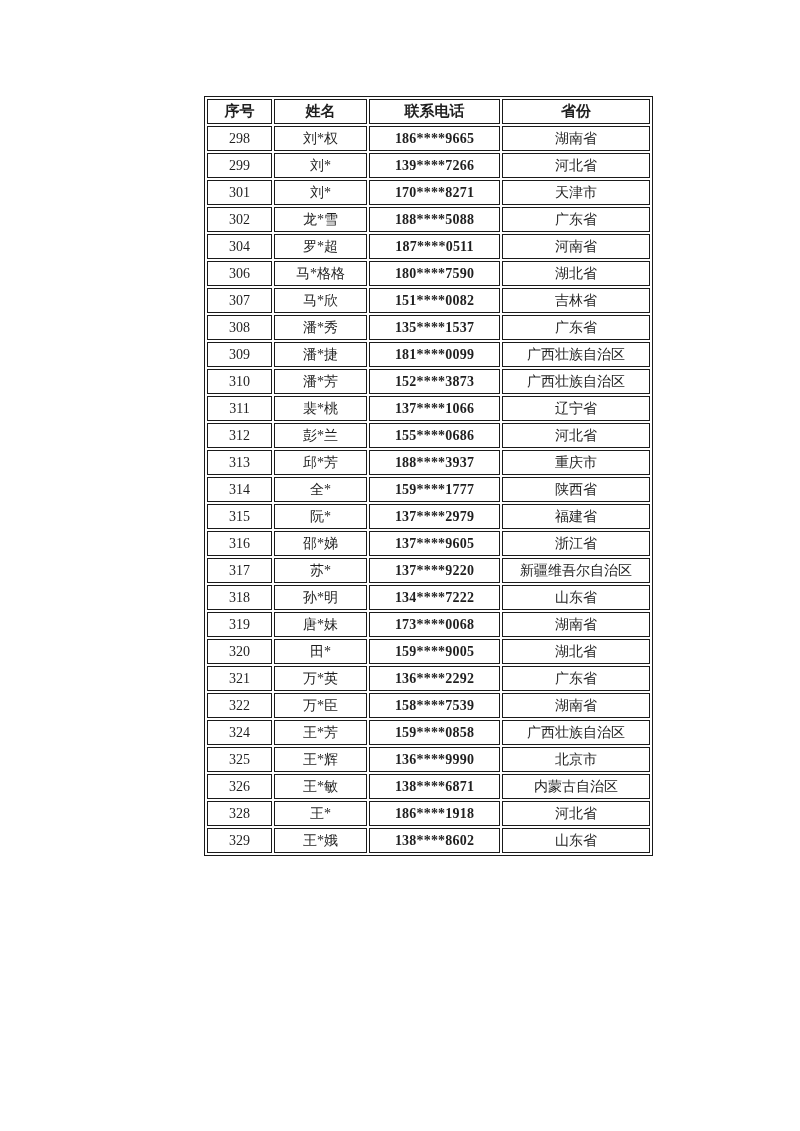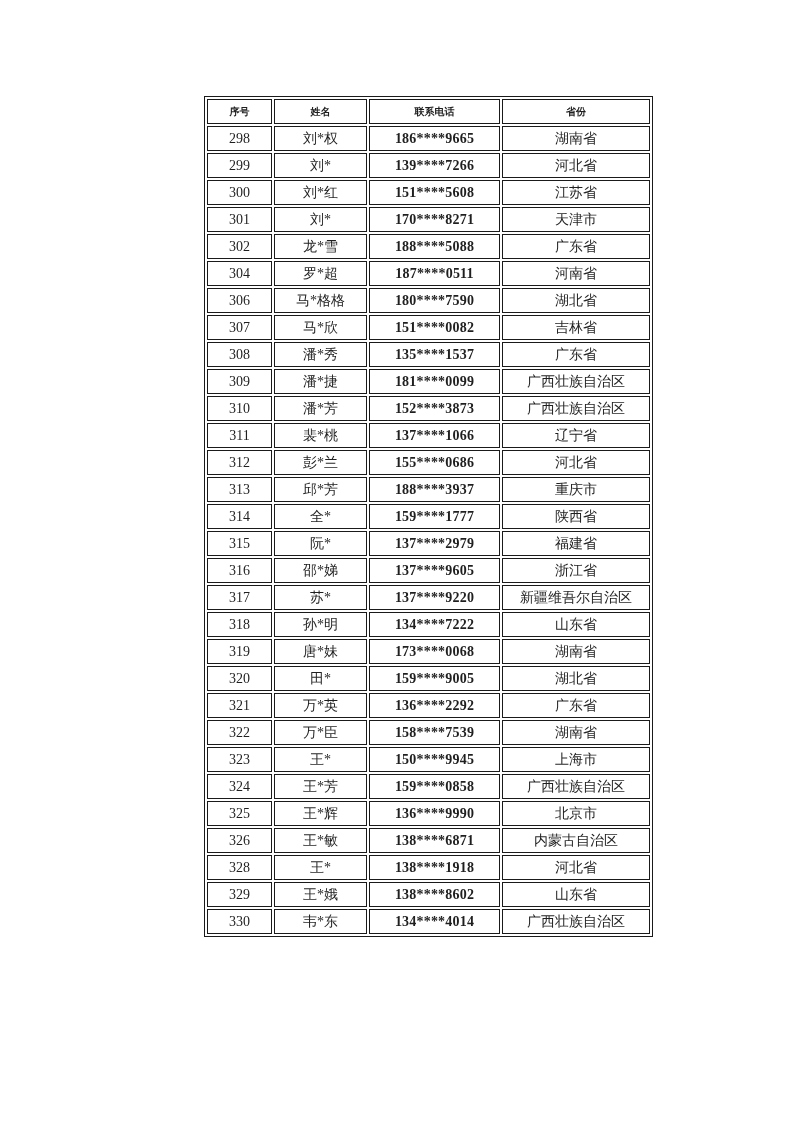--- a/index.html
+++ b/index.html
@@ -35,21 +35,21 @@
     height: 25px;
     text-align: center;
     vertical-align: middle;
     font-size: 14px;
     line-height: 23px;
     overflow: hidden;
     white-space: nowrap;
     background: var(--page-bg);
   }
   table.roster th {
-    font-size: 10px;
+    font-size: 15px;
     font-weight: bold;
   }
   td.phone { letter-spacing: 0.2px; font-weight: bold; }
 </style>
 </head>
 <body>
 
 <div class="page">
   <table class="roster">
     <colgroup>
@@ -73,26 +73,20 @@
           <td class="phone">186****9665</td>
           <td class="province">湖南省</td>
         </tr>
         <tr>
           <td class="index">299</td>
           <td class="name">刘*</td>
           <td class="phone">139****7266</td>
           <td class="province">河北省</td>
         </tr>
         <tr>
-          <td class="index">300</td>
-          <td class="name">刘*红</td>
-          <td class="phone">151****5608</td>
-          <td class="province">江苏省</td>
-        </tr>
-        <tr>
           <td class="index">301</td>
           <td class="name">刘*</td>
           <td class="phone">170****8271</td>
           <td class="province">天津市</td>
         </tr>
         <tr>
           <td class="index">302</td>
           <td class="name">龙*雪</td>
           <td class="phone">188****5088</td>
           <td class="province">广东省</td>
@@ -199,56 +193,44 @@
           <td class="phone">136****2292</td>
           <td class="province">广东省</td>
         </tr>
         <tr>
           <td class="index">322</td>
           <td class="name">万*臣</td>
           <td class="phone">158****7539</td>
           <td class="province">湖南省</td>
         </tr>
         <tr>
-          <td class="index">323</td>
-          <td class="name">王*</td>
-          <td class="phone">150****9945</td>
-          <td class="province">上海市</td>
-        </tr>
-        <tr>
           <td class="index">324</td>
           <td class="name">王*芳</td>
           <td class="phone">159****0858</td>
           <td class="province">广西壮族自治区</td>
         </tr>
         <tr>
           <td class="index">325</td>
           <td class="name">王*辉</td>
           <td class="phone">136****9990</td>
           <td class="province">北京市</td>
         </tr>
         <tr>
           <td class="index">326</td>
           <td class="name">王*敏</td>
           <td class="phone">138****6871</td>
           <td class="province">内蒙古自治区</td>
         </tr>
         <tr>
           <td class="index">328</td>
           <td class="name">王*</td>
-          <td class="phone">138****1918</td>
+          <td class="phone">186****1918</td>
           <td class="province">河北省</td>
         </tr>
         <tr>
           <td class="index">329</td>
           <td class="name">王*娥</td>
           <td class="phone">138****8602</td>
           <td class="province">山东省</td>
-        </tr>
-        <tr>
-          <td class="index">330</td>
-          <td class="name">韦*东</td>
-          <td class="phone">134****4014</td>
-          <td class="province">广西壮族自治区</td>
         </tr>
       </tbody>
   </table>
 </div>
 
 </body></html>

